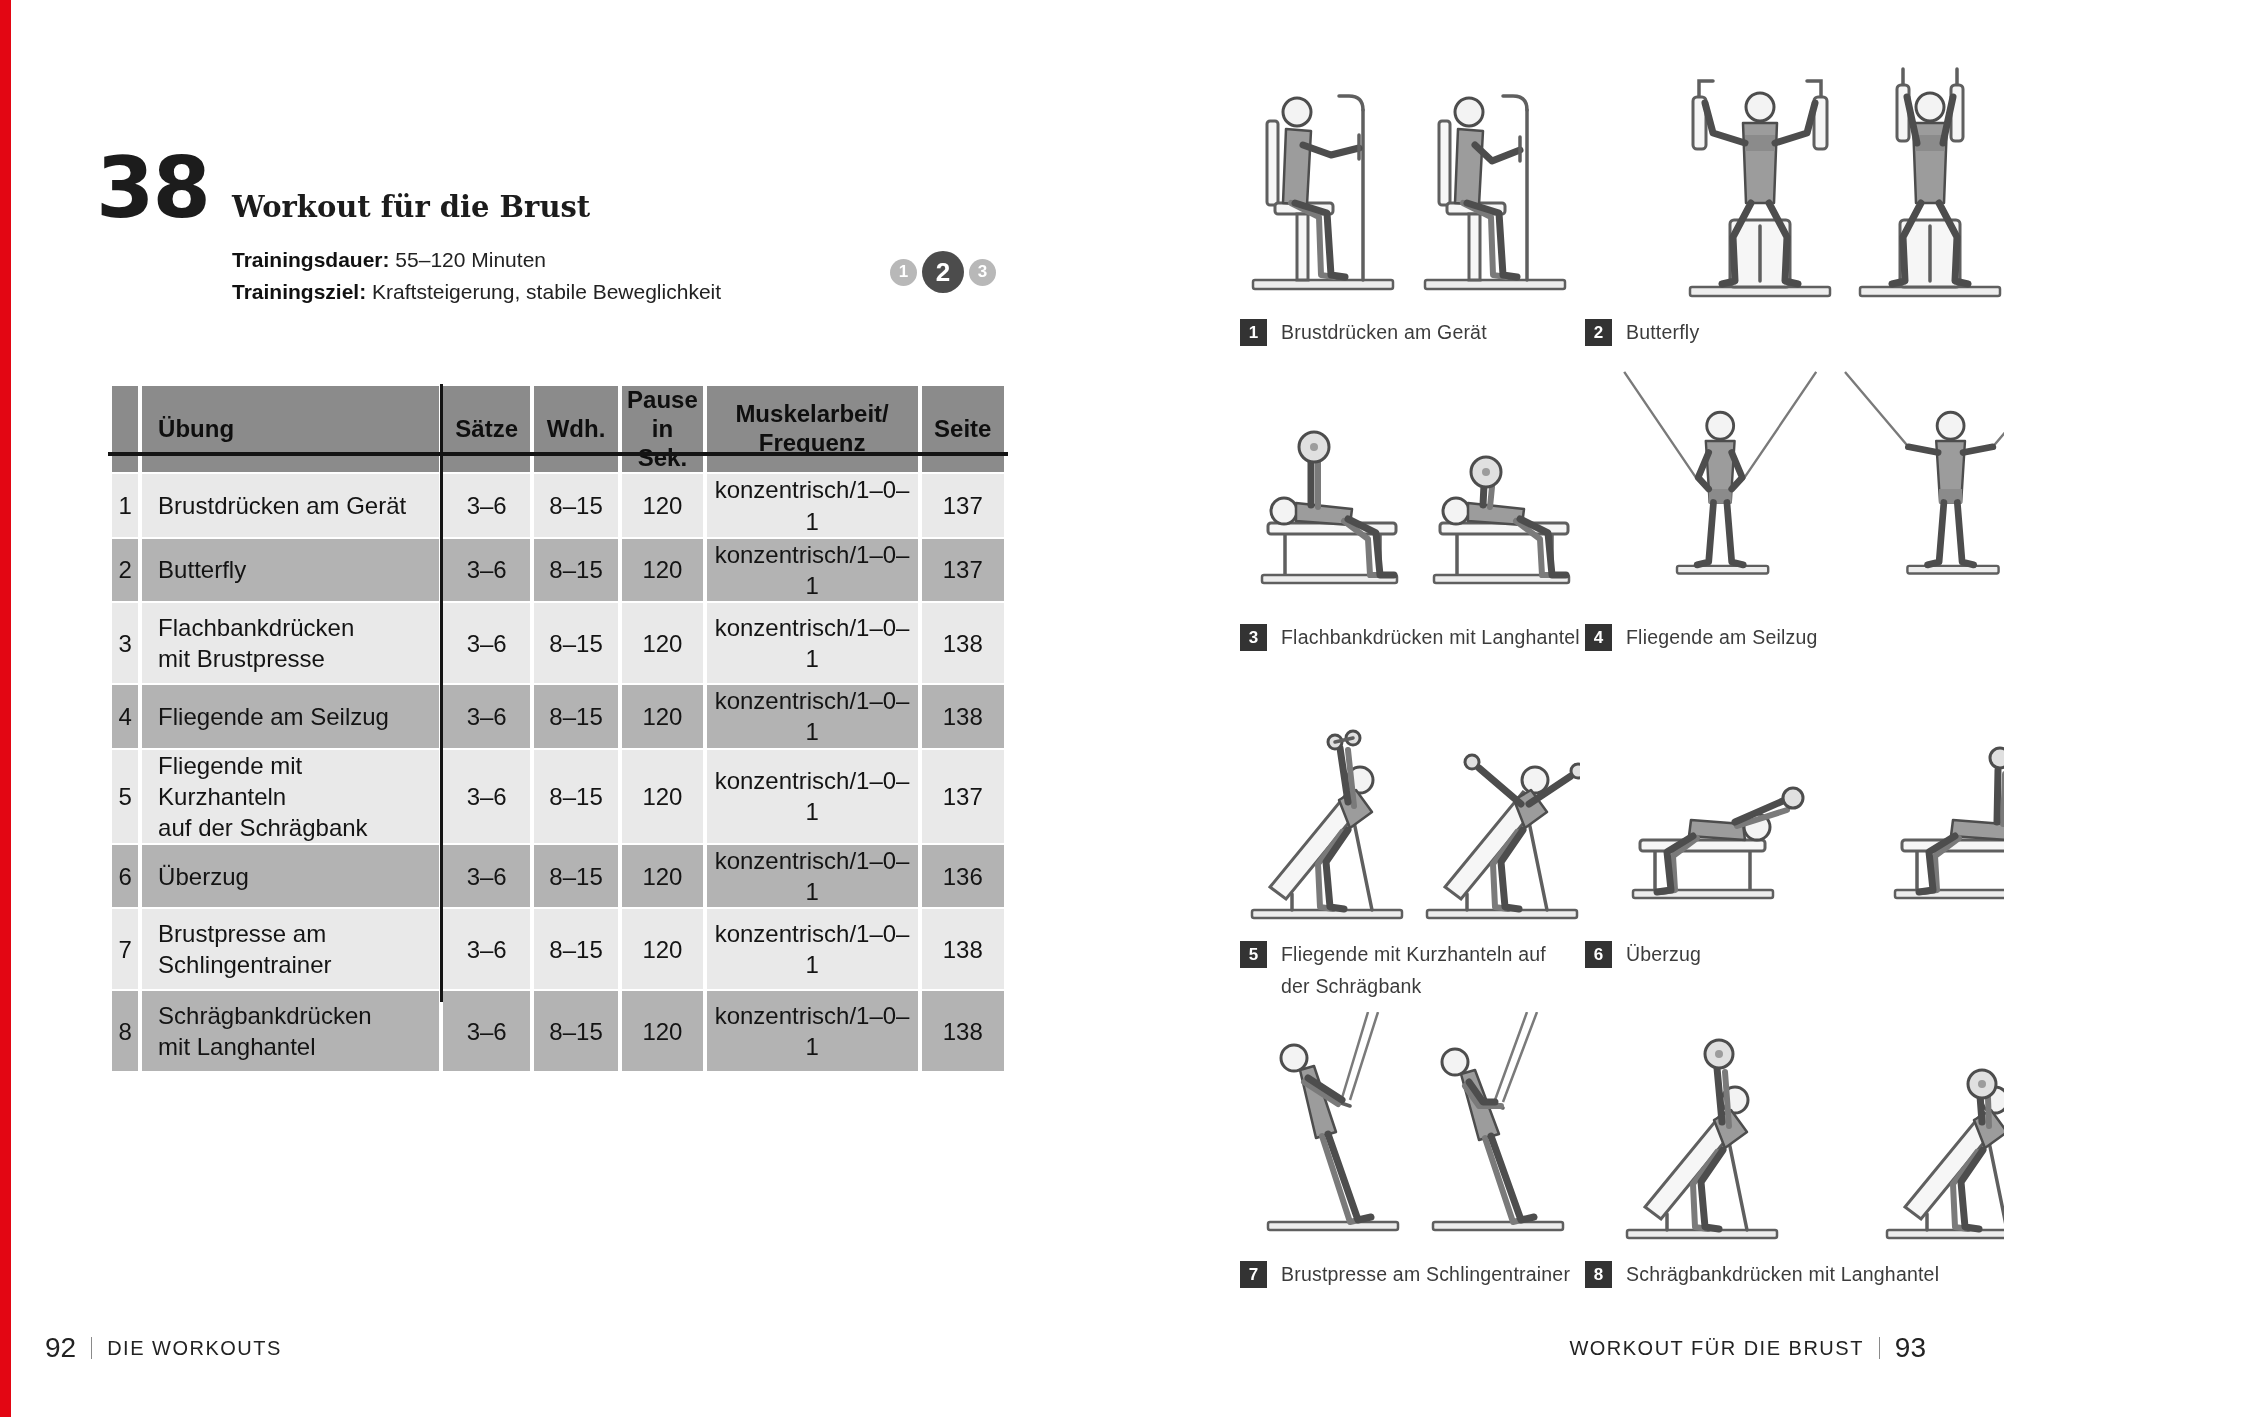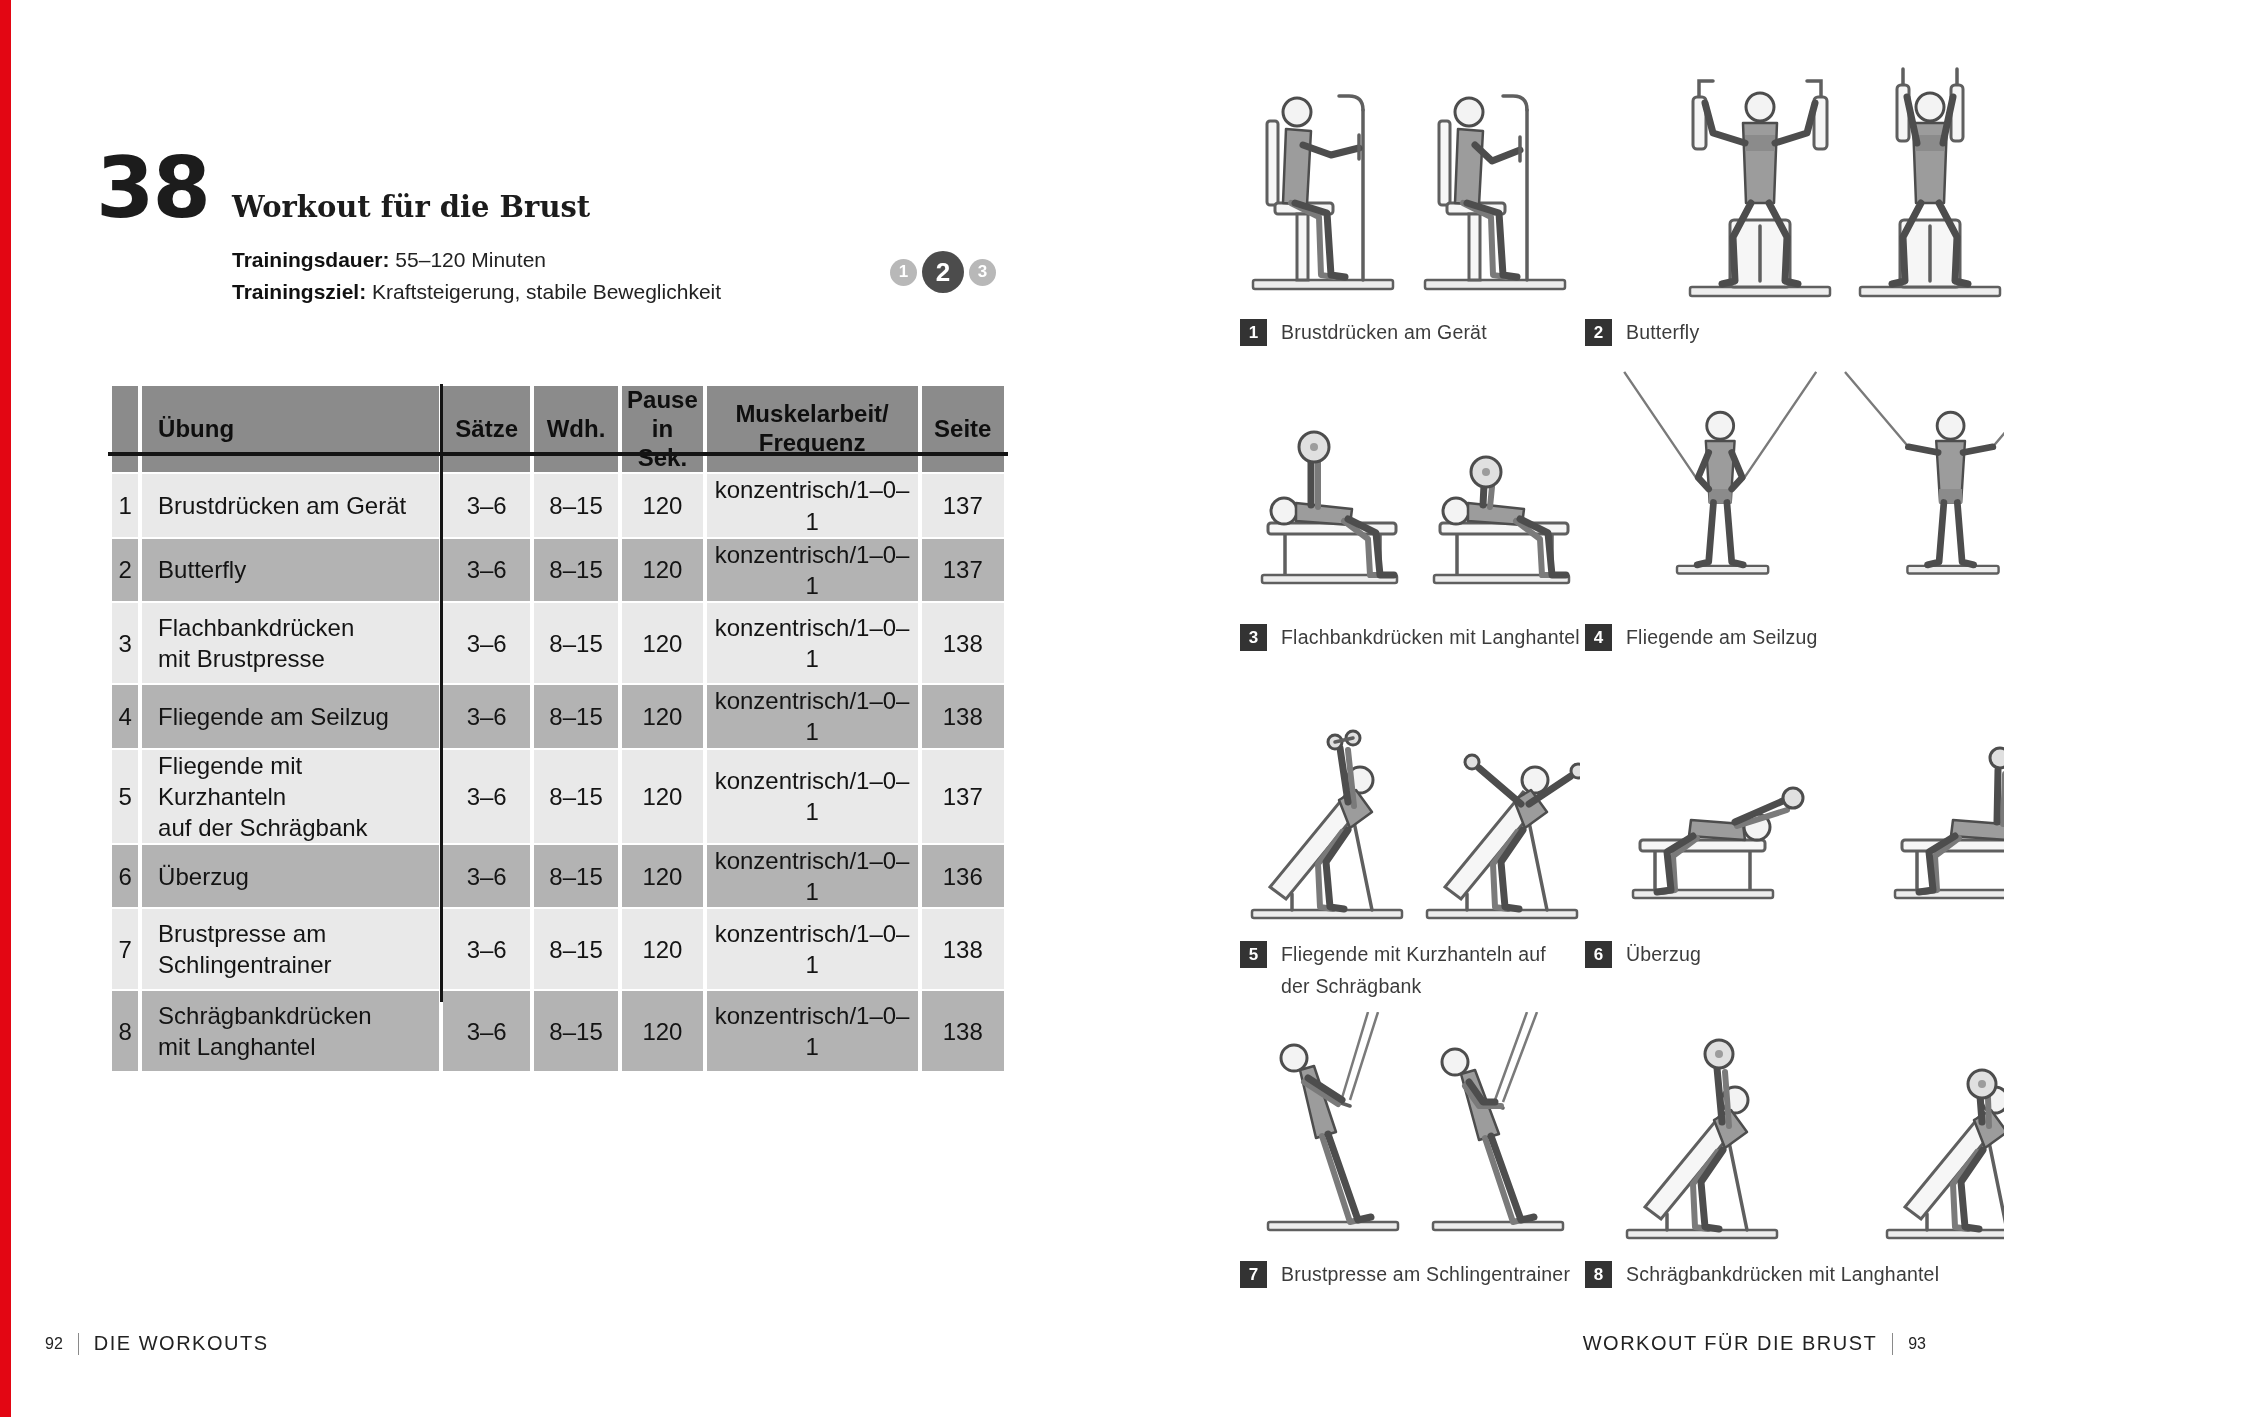--- a/index.html
+++ b/index.html
@@ -36,21 +36,21 @@
   .pre{white-space:pre-line;}
   #table-headline{position:absolute;left:108px;top:452px;width:900px;height:4px;background:#141414;}
   #table-vline{position:absolute;left:440px;top:384px;width:3px;height:618px;background:#141414;}
 
   
   .footer{position:absolute;top:1332px;display:flex;align-items:center;font-size:21px;color:#222;}
   #footer-left{left:45px;}
   #footer-right{right:78px;}
   .footer .divider{width:1px;height:22px;background:#8a8a8a;margin:0 15px;}
   .footer .section{letter-spacing:1.5px;font-size:20px;}
-  .footer .pageno{font-size:16px;}
+  .footer .pageno{font-size:28px;}
 
   
   .panel{position:absolute;display:flex;flex-direction:column;}
   .illus{flex:0 0 auto;display:flex;align-items:flex-end;justify-content:center;}
   .caption{display:flex;align-items:flex-start;margin-top:14px;}
   .badge{flex:0 0 auto;width:27px;height:27px;background:#333;color:#fff;display:flex;
          align-items:center;justify-content:center;font-size:17px;font-weight:bold;}
   .cap-text{margin-left:14px;font-size:19.5px;color:#3c3c3c;line-height:32px;margin-top:-3px;
             letter-spacing:0.2px;max-width:330px;}
   

